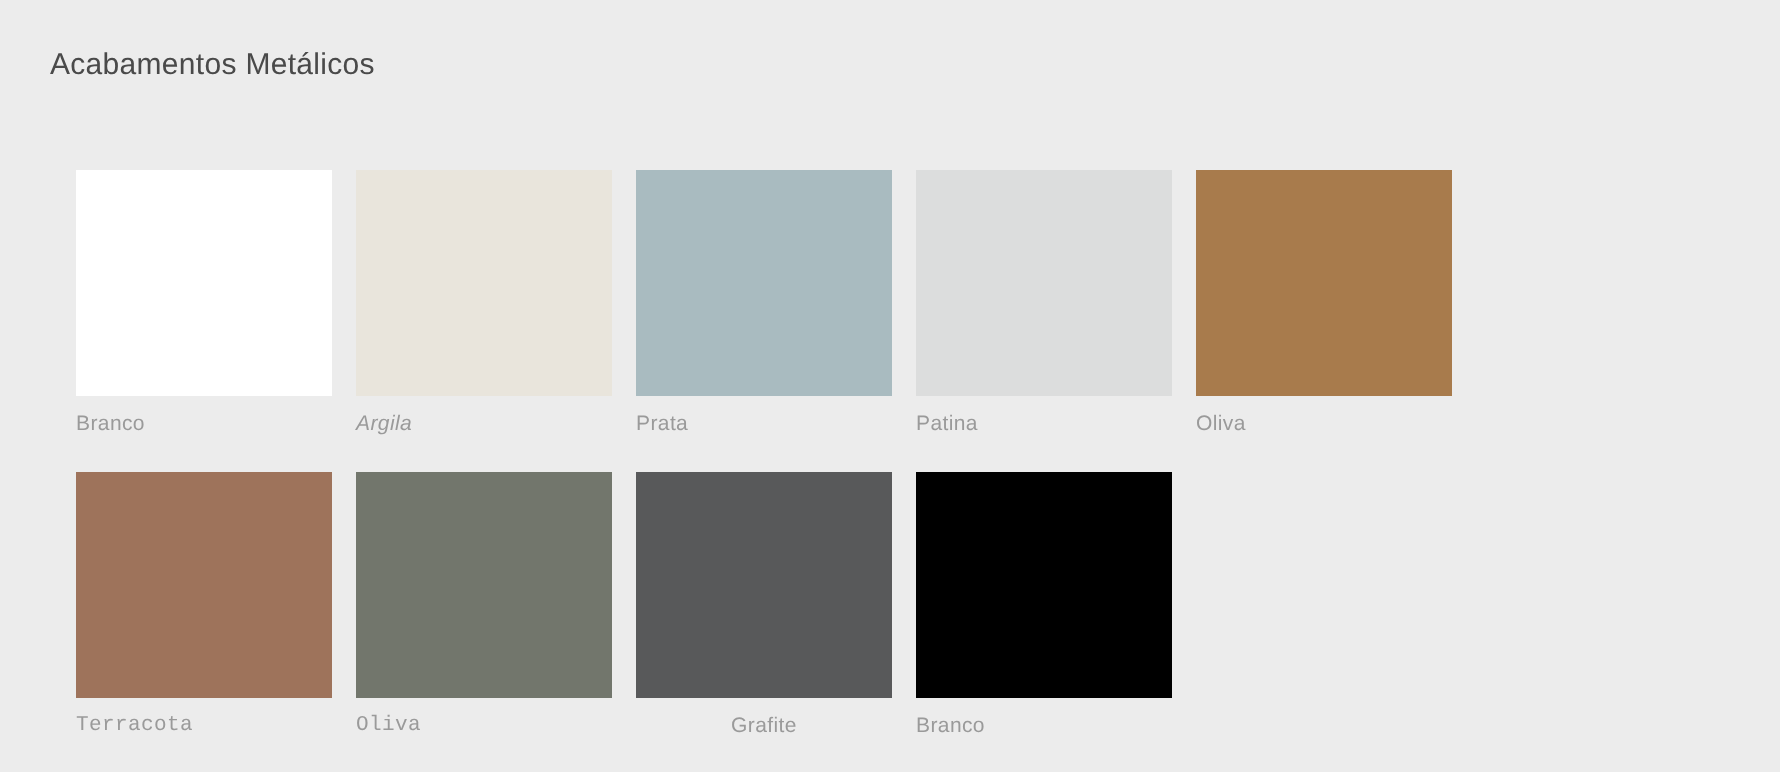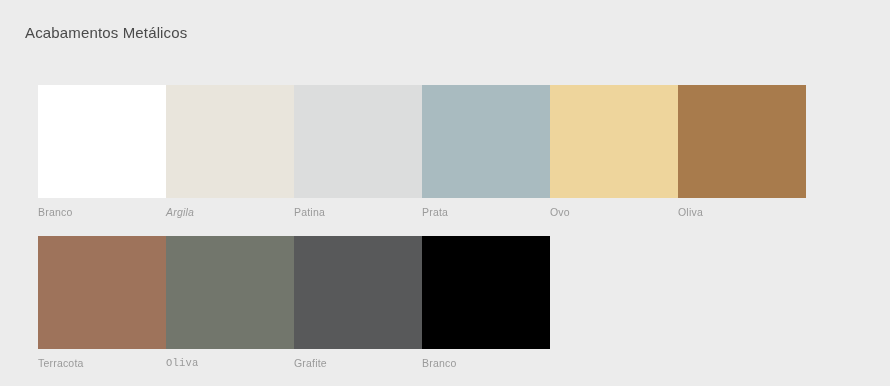--- a/index.html
+++ b/index.html
@@ -31,20 +31,21 @@
     white-space: nowrap;
   }
   .swatch-grid {
     position: absolute;
     left: 38px;
     top: 85px;
     width: 820px;
   }
   .swatch-row {
     display: flex;
+    gap: 12px;
     margin-bottom: 18px;
   }
   .swatch-cell {
     width: 128px;
     flex: 0 0 128px;
   }
   .swatch-chip {
     width: 128px;
     height: 113px;
     display: block;
@@ -69,49 +70,45 @@
     <div class="swatch-row">
       <div class="swatch-cell">
         <span class="swatch-chip" style="background-color: rgb(255, 255, 255);"></span>
         <span class="swatch-label" style="color: rgb(154, 154, 154);">Branco</span>
       </div>
       <div class="swatch-cell">
         <span class="swatch-chip" style="background-color: rgb(233, 229, 220);"></span>
         <span class="swatch-label" style="color: rgb(154, 154, 154); font-style: italic;">Argila</span>
       </div>
       <div class="swatch-cell">
-        <span class="swatch-chip" style="background-color: rgb(220, 221, 221);"></span>
-        <span class="swatch-label" style="color: rgb(154, 154, 154);">Patina</span>
-      </div>
-      <div class="swatch-cell">
         <span class="swatch-chip" style="background-color: rgb(169, 187, 192);"></span>
         <span class="swatch-label" style="color: rgb(154, 154, 154);">Prata</span>
       </div>
       <div class="swatch-cell">
-        <span class="swatch-chip" style="background-color: rgb(238, 213, 156);"></span>
-        <span class="swatch-label" style="color: rgb(154, 154, 154);">Ovo</span>
+        <span class="swatch-chip" style="background-color: rgb(220, 221, 221);"></span>
+        <span class="swatch-label" style="color: rgb(154, 154, 154);">Patina</span>
       </div>
       <div class="swatch-cell">
         <span class="swatch-chip" style="background-color: rgb(168, 123, 76);"></span>
         <span class="swatch-label" style="color: rgb(154, 154, 154);">Oliva</span>
       </div>
     </div>
 
     <div class="swatch-row">
       <div class="swatch-cell">
         <span class="swatch-chip" style="background-color: rgb(158, 115, 91);"></span>
-        <span class="swatch-label" style="color: rgb(154, 154, 154);">Terracota</span>
+        <span class="swatch-label" style="color: rgb(154, 154, 154); font-family: Liberation Mono, monospace;">Terracota</span>
       </div>
       <div class="swatch-cell">
         <span class="swatch-chip" style="background-color: rgb(114, 118, 108);"></span>
         <span class="swatch-label" style="color: rgb(154, 154, 154); font-family: Liberation Mono, monospace;">Oliva</span>
       </div>
       <div class="swatch-cell">
         <span class="swatch-chip" style="background-color: rgb(88, 89, 90);"></span>
-        <span class="swatch-label" style="color: rgb(154, 154, 154);">Grafite</span>
+        <span class="swatch-label" style="color: rgb(154, 154, 154); text-align: center;">Grafite</span>
       </div>
       <div class="swatch-cell">
         <span class="swatch-chip" style="background-color: rgb(0, 0, 0);"></span>
         <span class="swatch-label" style="color: rgb(154, 154, 154);">Branco</span>
       </div>
     </div>
   </div>
 
 </div>
 

